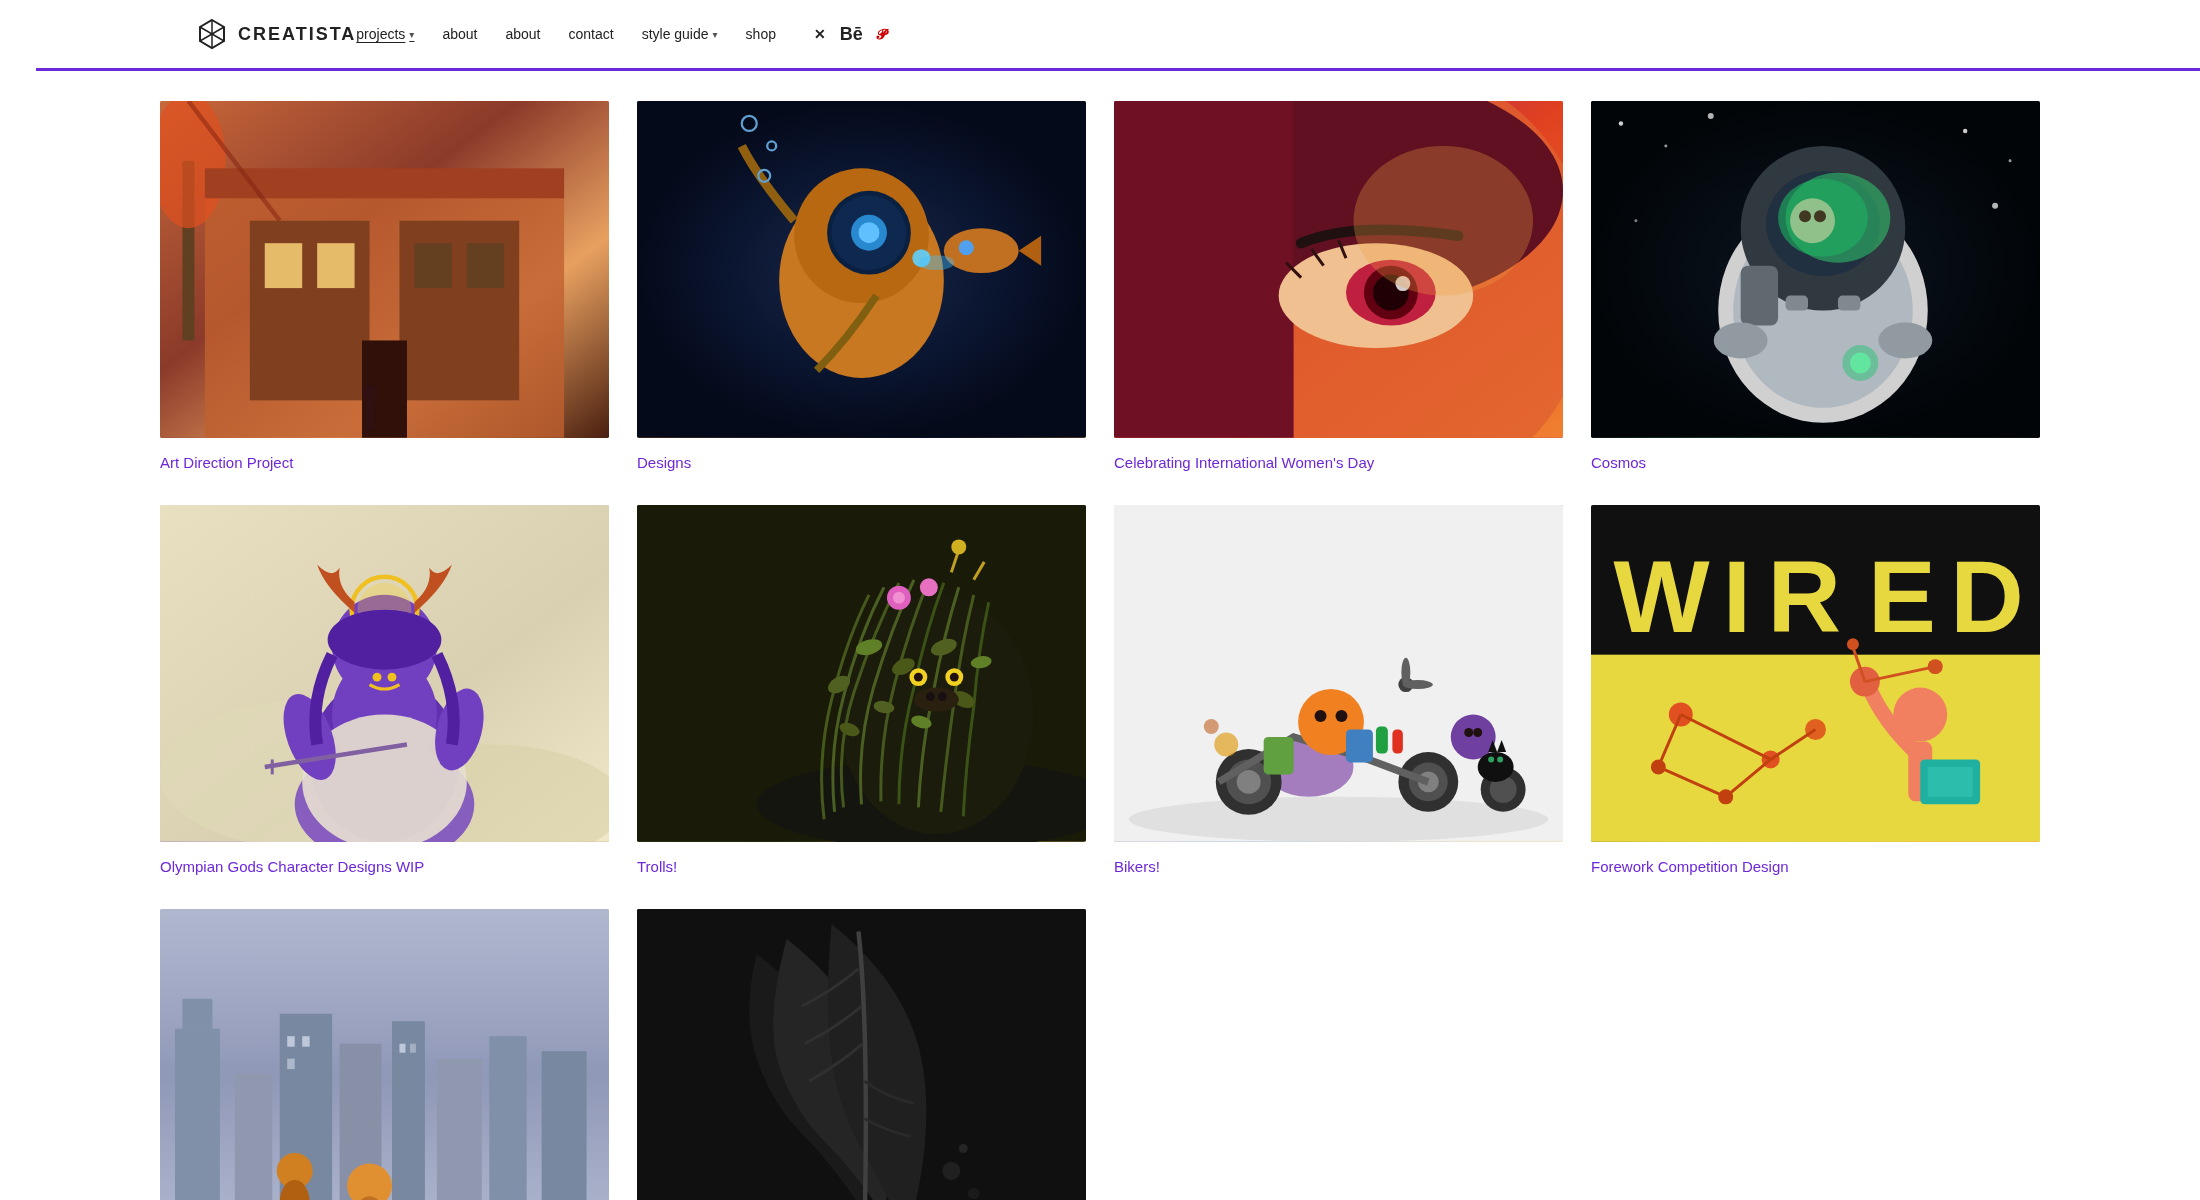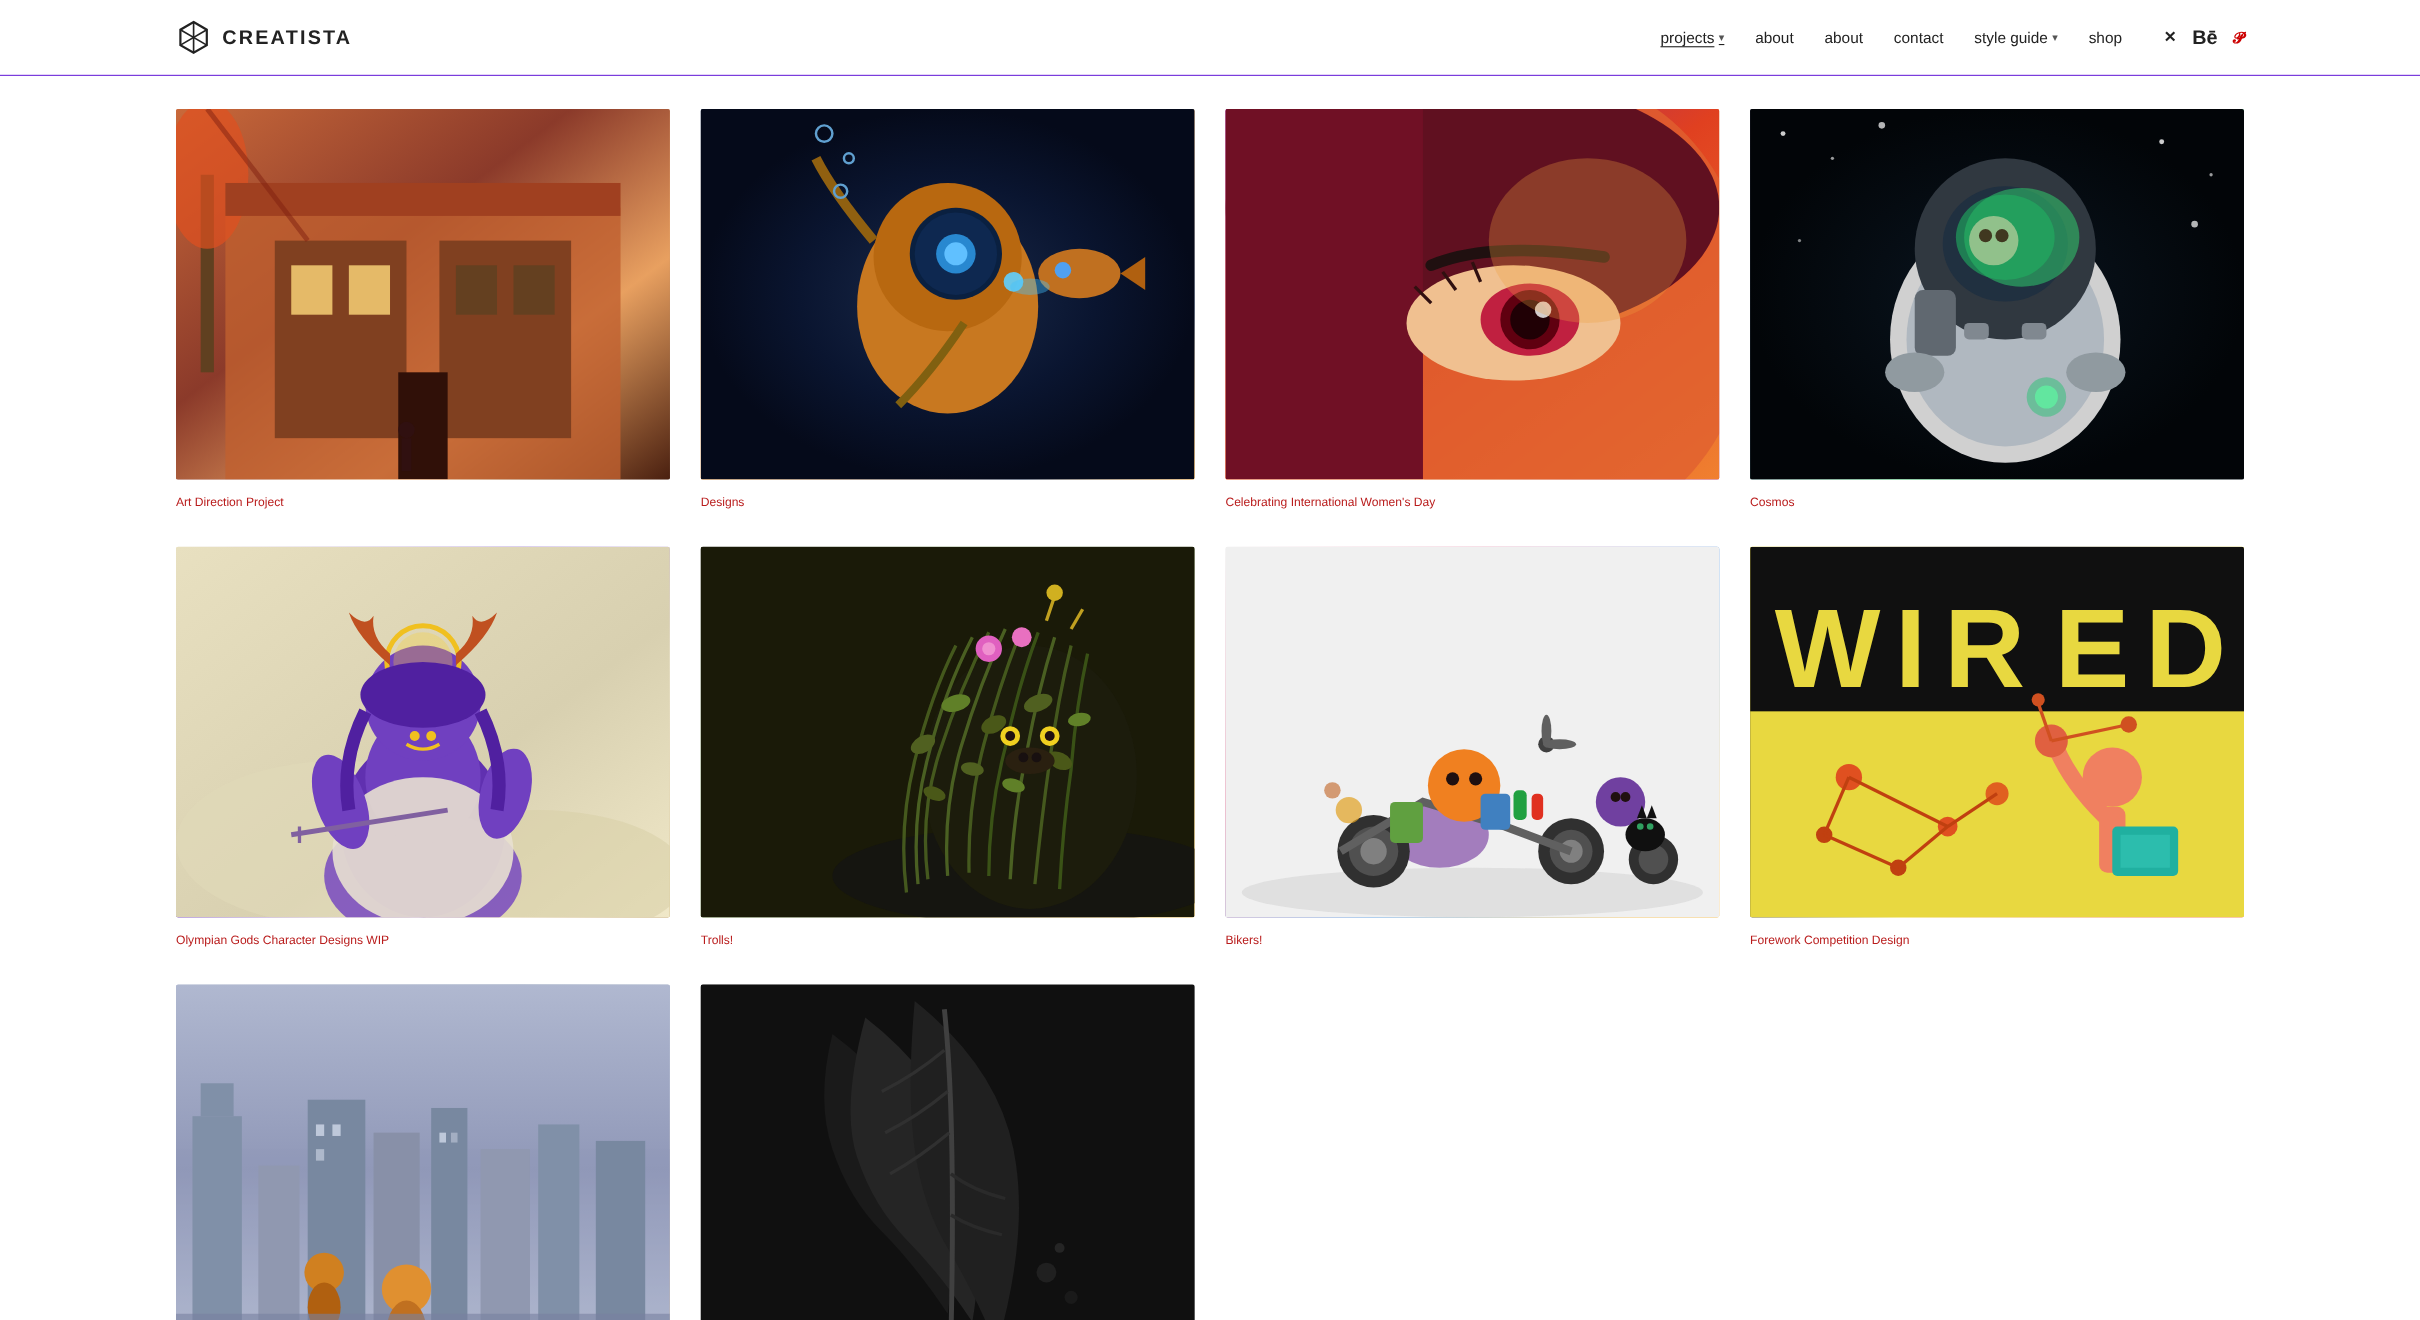--- a/index.html
+++ b/index.html
@@ -2,27 +2,27 @@
 <html><head>
   <meta charset="utf-8">
   <style>
     * { box-sizing: border-box; margin: 0; padding: 0; }
     body { font-family: -apple-system, BlinkMacSystemFont, 'Segoe UI', Helvetica, Arial, sans-serif; background: #fff; color: #222; }
 
     
     header {
       display: flex;
       align-items: center;
-      justify-content: space-between;
       padding: 18px 160px;
-      border-bottom: 1px solid #6d28d9;
+      border-bottom: 3px solid #6d28d9;
       position: sticky;
       top: 0;
       background: #fff;
       z-index: 100;
+      margin-left: 36px;
     }
     .logo {
       display: flex;
       align-items: center;
       gap: 10px;
       font-size: 18px;
       font-weight: 700;
       letter-spacing: 2px;
       text-transform: uppercase;
       cursor: pointer;
@@ -80,23 +80,23 @@
       cursor: pointer;
     }
     .grid-item-image {
       width: 100%;
       aspect-ratio: 4/3;
       border-radius: 2px;
       overflow: hidden;
       margin-bottom: 14px;
     }
     .grid-item-title {
-      font-size: 11px;
+      font-size: 15px;
       font-weight: 400;
-      color: #b91c1c;
+      color: #6d28d9;
       line-height: 1.4;
     }
 
     
     .img-art-direction { background: linear-gradient(135deg, #c9693a 0%, #8b3a2a 40%, #e8a060 70%, #4a2010 100%); }
     .img-diving { background: linear-gradient(135deg, #1a2a4a 0%, #c87820 40%, #0a1a3a 80%, #f8a830 100%); }
     .img-women { background: linear-gradient(135deg, #a02060 0%, #f06030 40%, #e08040 70%, #c04060 100%); }
     .img-cosmos { background: linear-gradient(135deg, #0a0a1a 0%, #1a3040 40%, #40c870 60%, #202830 100%); }
     .img-trolls { background: linear-gradient(135deg, #202010 0%, #608040 30%, #404820 60%, #e8c060 90%); }
     .img-olympian { background: linear-gradient(135deg, #e8e0c0 0%, #7040c0 40%, #f8f0e0 70%, #c0a060 100%); }

